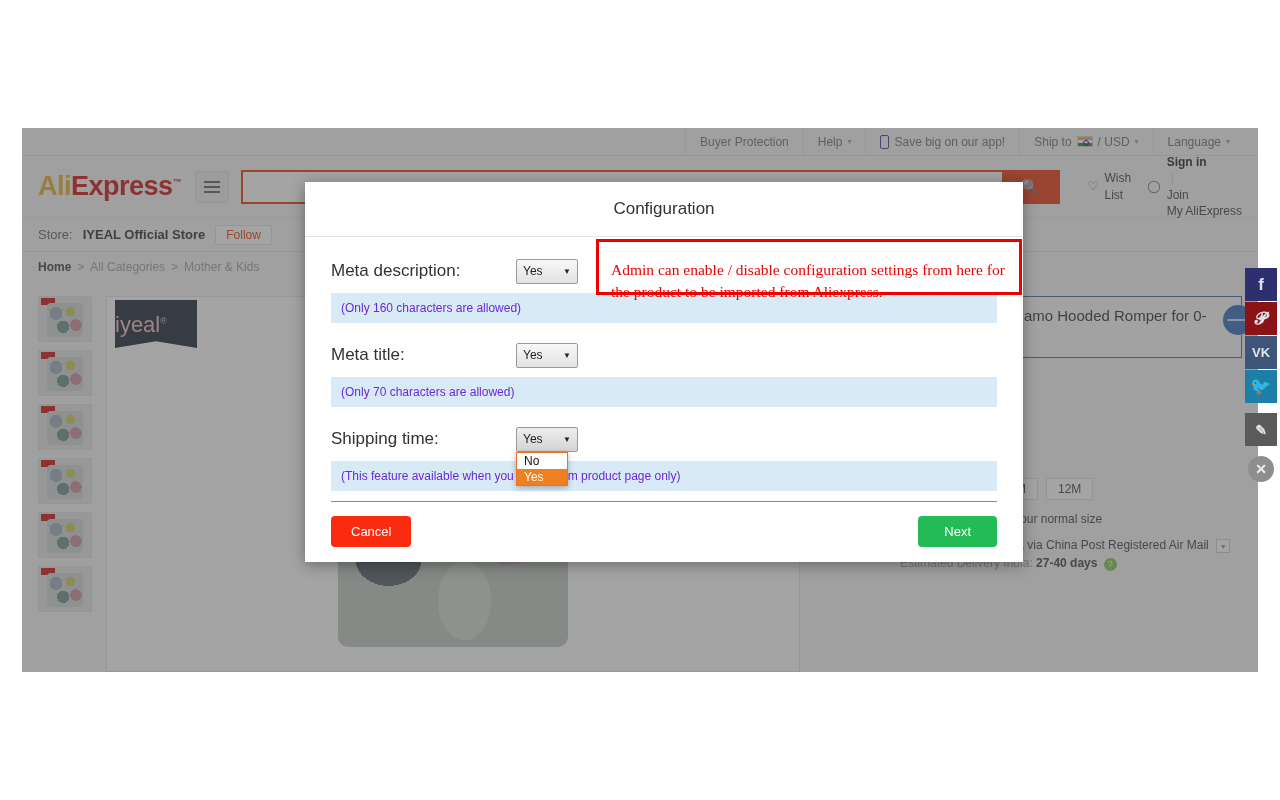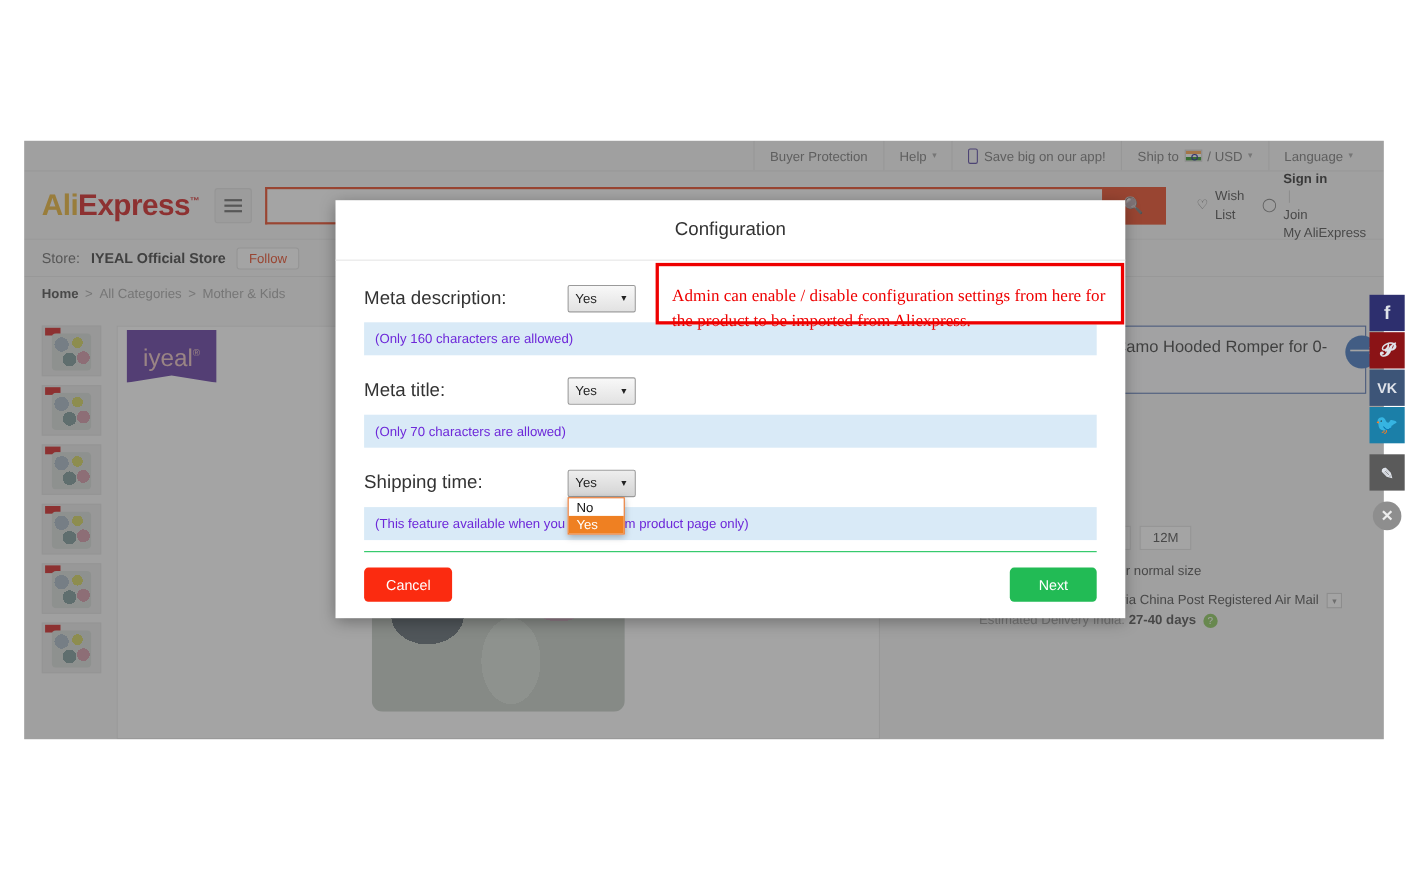--- a/index.html
+++ b/index.html
@@ -147,22 +147,22 @@
       radial-gradient(circle at 80% 65%, #c89 0 16%, transparent 16%),
       #cfd6d0;
     border-radius: 4px;
   }
   .mainimg {
     flex: 1; position: relative; background: #fff;
     border: 1px solid #e5e5e5; overflow: hidden;
   }
   .brandbanner {
     position: absolute; left: 8px; top: 3px;
-    width: 82px; height: 48px; background: #4c1d95;
-    color: #e8b9b9; font-size: 22px; text-align: center;
+    width: 82px; height: 48px; background: #0f172a;
+    color: #e8b9b9; font-size: 22px; 
     line-height: 42px;
     clip-path: polygon(0 0, 100% 0, 100% 100%, 50% 86%, 0 100%);
   }
   .brandbanner sup { font-size: 9px; }
   .heroimg {
     position: absolute; left: 50%; top: 120px; transform: translateX(-50%);
     width: 230px; height: 230px;
     background:
       radial-gradient(ellipse at 30% 20%, #8fa89a 0 14%, transparent 14%),
       radial-gradient(ellipse at 62% 18%, #d8d44c 0 10%, transparent 10%),
@@ -178,21 +178,21 @@
     border: 1px solid #3b5ea8; padding: 8px 10px;
     font-size: 15px; color: #222; line-height: 1.4; position: relative;
     background: #fafbfd; min-height: 62px;
   }
   .arrow-btn {
     position: absolute; right: -12px; top: 8px;
     width: 30px; height: 30px; border-radius: 50%;
     background: #2763b8; color: #fff; font-size: 16px;
     display: flex; align-items: center; justify-content: center;
   }
-  .drow { display: flex; align-items: flex-start; margin-top: 12px; }
+  .drow { display: flex; align-items: flex-start; gap: 10px; margin-top: 12px; }
   .drow .k { width: 78px; color: #666; flex: none; }
   .sizes { display: flex; gap: 8px; }
   .size {
     border: 1px solid #ddd; background: #fff; padding: 3px 11px;
     font-size: 12px; color: #333;
   }
   .ship-strong { font-weight: bold; color: #222; }
   .ship-sub { color: #999; margin-top: 3px; }
   .ship-sub b { color: #333; }
   .qmark {

